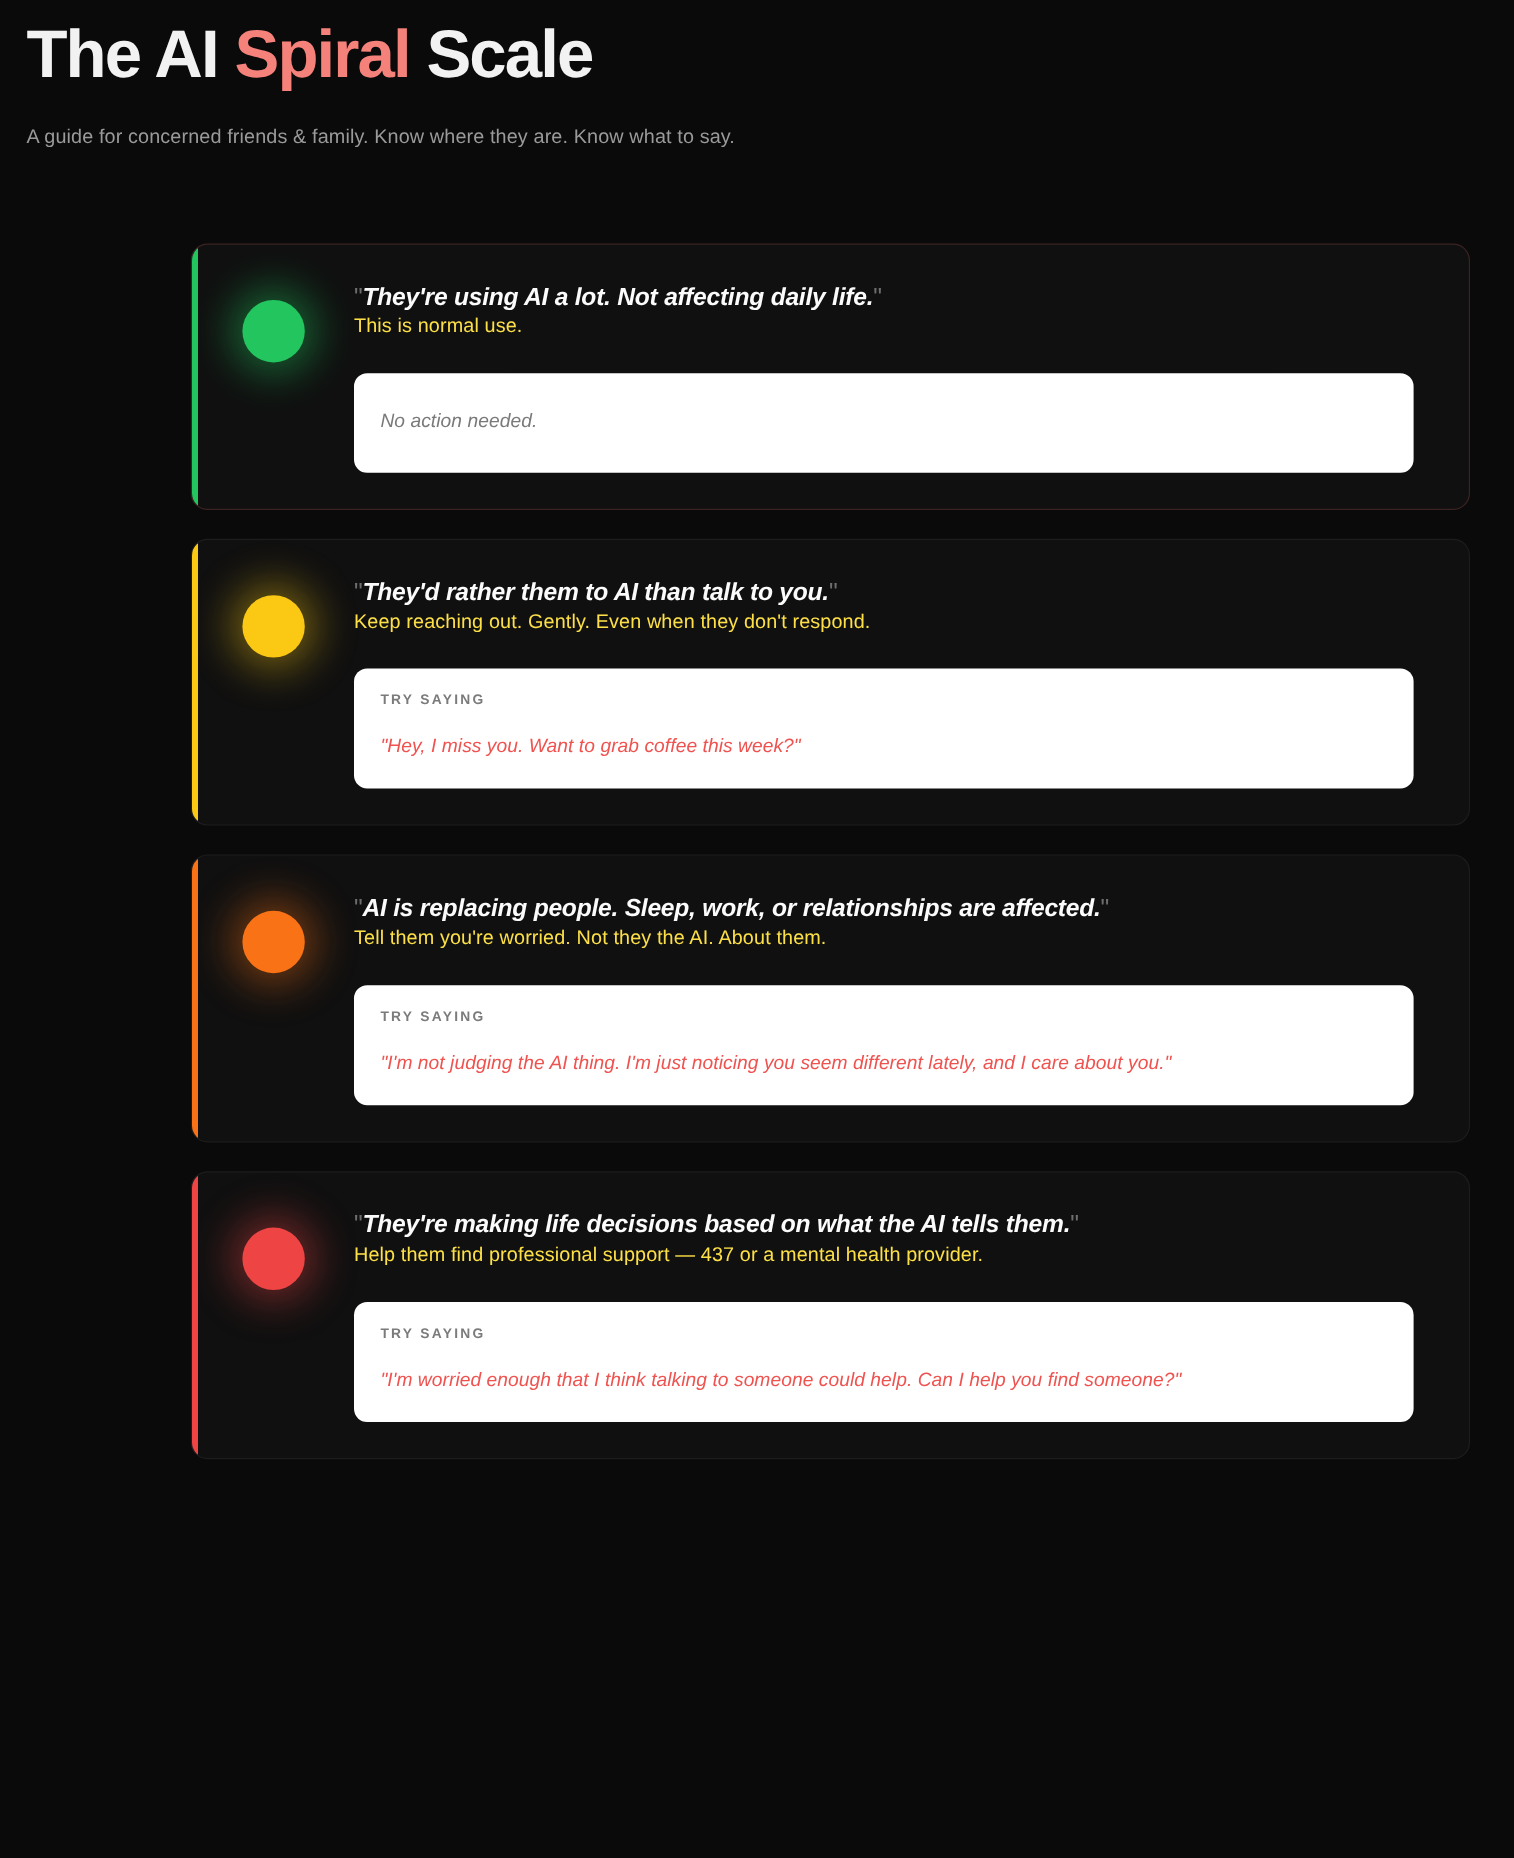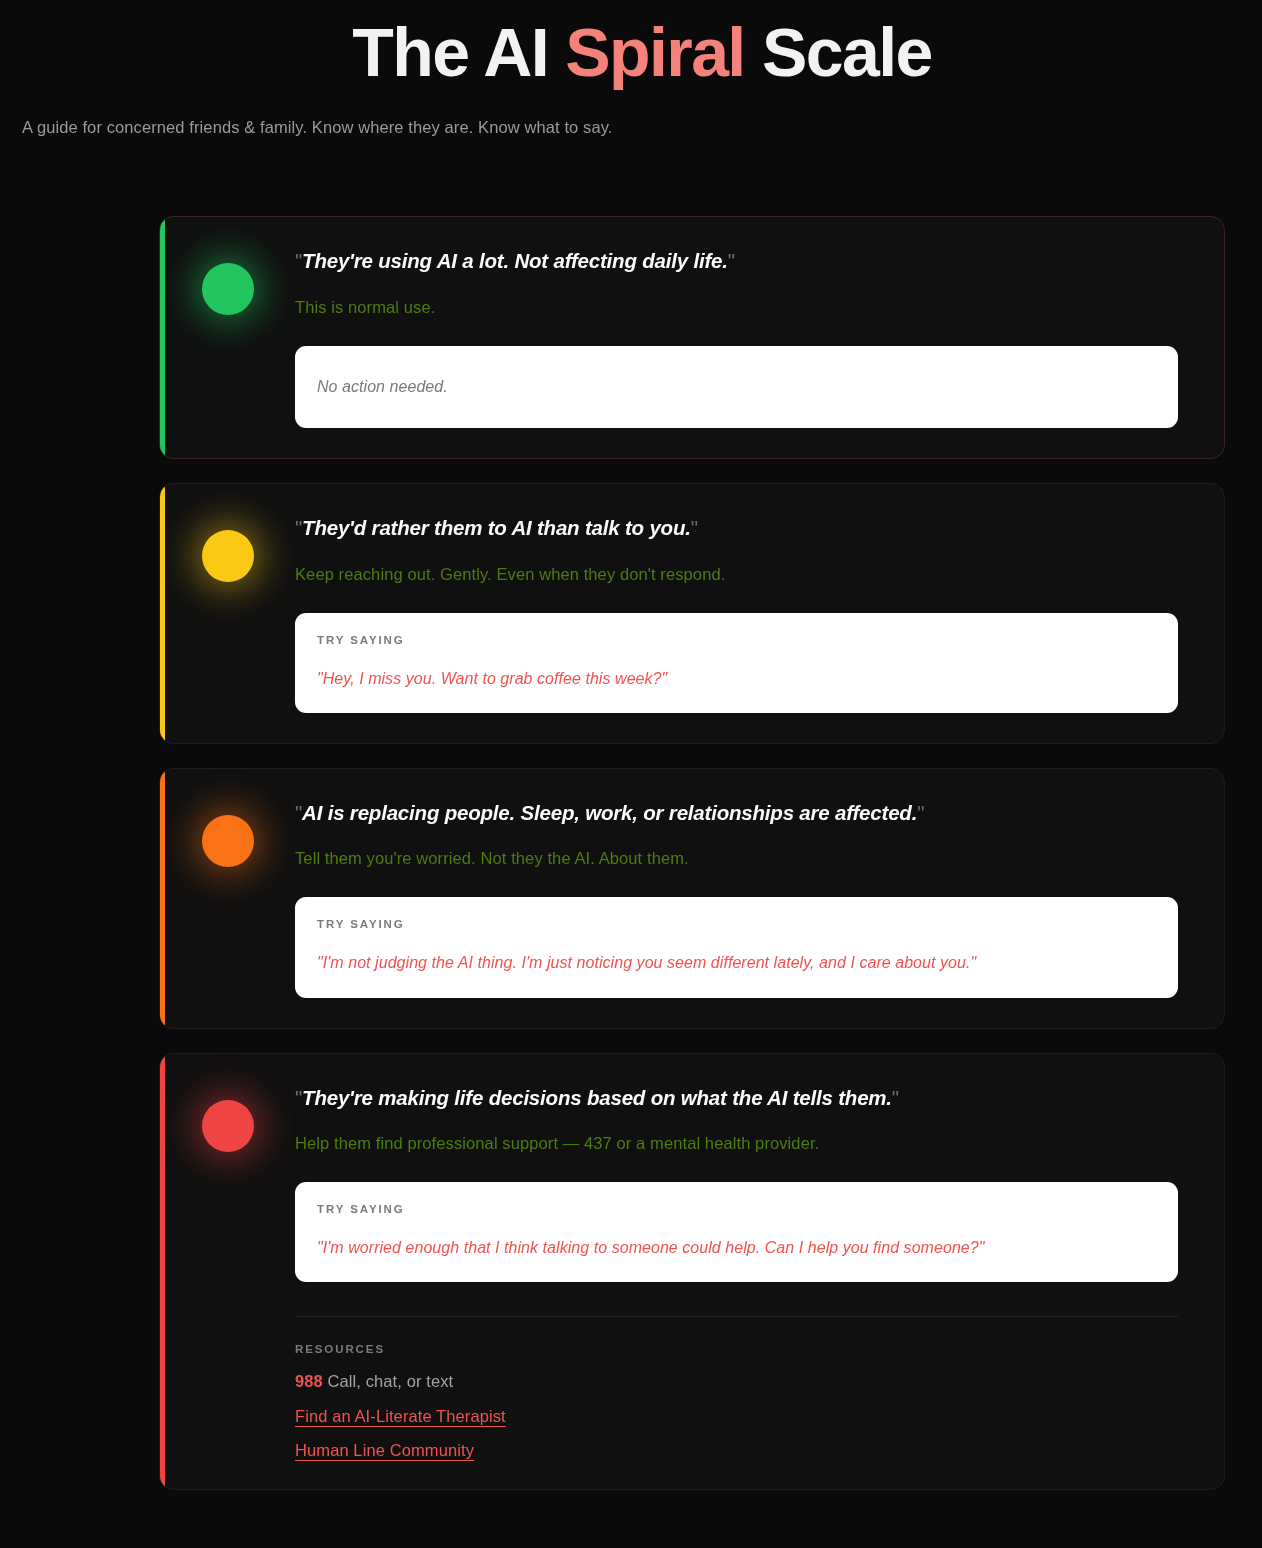--- a/index.html
+++ b/index.html
@@ -19,27 +19,26 @@
     padding: 0;
     background: #0a0a0a;
   }
 
   
   .header {
     padding: 14px 0 0 22px;
   }
 
   .title {
-    font-size: 68px;
+    font-size: 56px;
     font-weight: 700;
     letter-spacing: -1.6px;
     line-height: 1.12;
     color: #f2f2f2;
     white-space: nowrap;
-    text-align: center;
   }
   .title .accent { color: #f4817a; }
 
   .subtitle {
     margin-top: 28px;
     font-size: 16.5px;
     font-weight: 400;
     color: #9a9a9a;
     letter-spacing: 0.1px;
   }
@@ -104,23 +103,22 @@
     letter-spacing: -0.2px;
     line-height: 1.35;
   }
   .q {
     color: #6e6e6e;
     font-weight: 400;
     font-style: normal;
   }
 
   .advice {
-    margin-top: 21px;
-    font-size: 16.5px;
-    color: #4d7c0f;
+    font-size: 16.5px;
+    color: #fde047;
     line-height: 1.45;
     letter-spacing: 0.1px;
   }
 
   .quote-box {
     margin-top: 26px;
     background: #ffffff;
     border-radius: 11px;
     padding: 21px 22px 23px 22px;
   }
@@ -247,25 +245,17 @@
         <div class="dot-col">
           <div class="dot" style="background: rgb(239, 68, 68); box-shadow: rgba(239, 68, 68, 0.42) 0px 0px 34px 10px;"></div>
         </div>
         <div class="body-col">
           <div class="headline"><span class="q">"</span><span>They're making life decisions based on what the AI tells them.</span><span class="q">"</span></div>
           <div class="advice">Help them find professional support — 437 or a mental health provider.</div>
           <div class="quote-box">
             <div class="try-label">TRY SAYING</div>
             <div class="quote-text">"I'm worried enough that I think talking to someone could help. Can I help you find someone?"</div>
           </div>
-          <div class="resources">
-            <div class="res-label">RESOURCES</div>
-            <div class="res-list">
-              <div class="res-row"><span class="num">988</span><span> Call, chat, or text</span></div>
-              <div class="res-link-wrap"><a class="res-link">Find an AI-Literate Therapist</a></div>
-              <div class="res-link-wrap"><a class="res-link">Human Line Community</a></div>
-            </div>
-          </div>
         </div>
       </div>
     </div>
 
 </div>
 
 </body></html>

